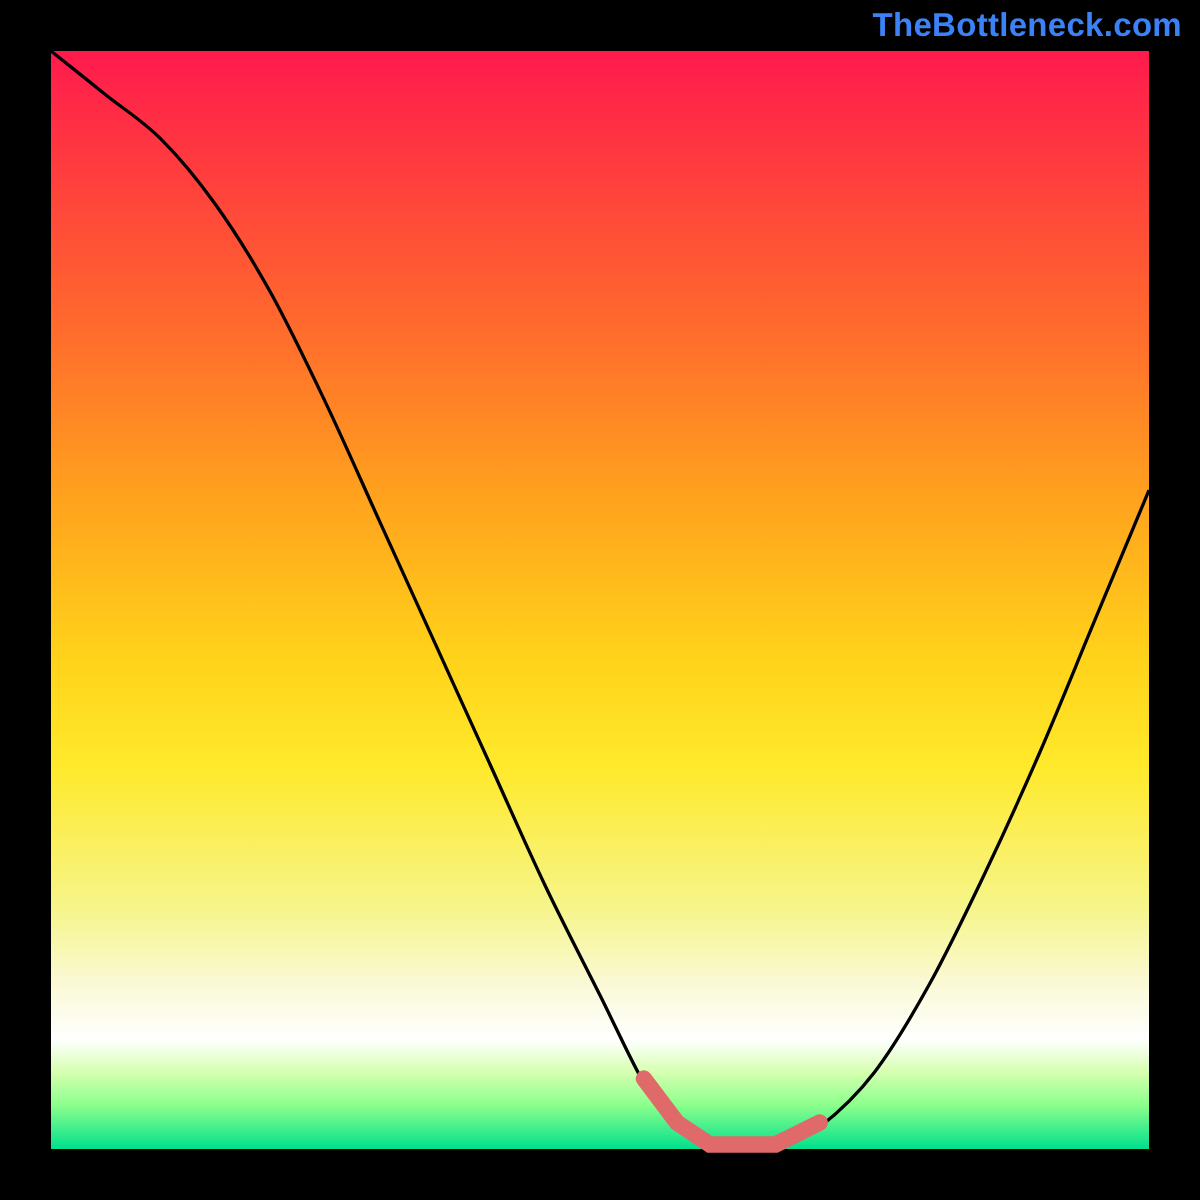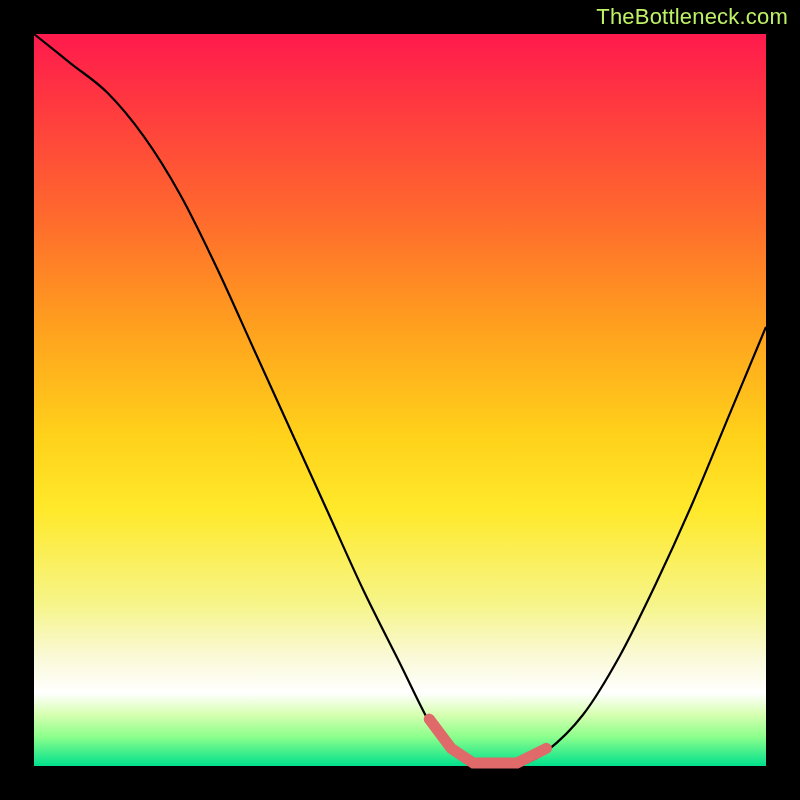--- a/index.html
+++ b/index.html
@@ -8,23 +8,23 @@
     height: 800px;
     background: #000;
     position: relative;
     overflow: hidden;
     font-family: Arial, Helvetica, sans-serif;
   }
   .watermark {
     position: absolute;
     top: 4px;
     right: 12px;
-    color: #bef264;
+    color: #3b82f6;
     font-size: 22px;
-    font-weight: 400;
+    font-weight: 700;
     letter-spacing: 0.2px;
     z-index: 10;
   }
   .frame {
     position: absolute;
     left: 34px;
     top: 34px;
     width: 732px;
     height: 732px;
     background: linear-gradient(to bottom,

